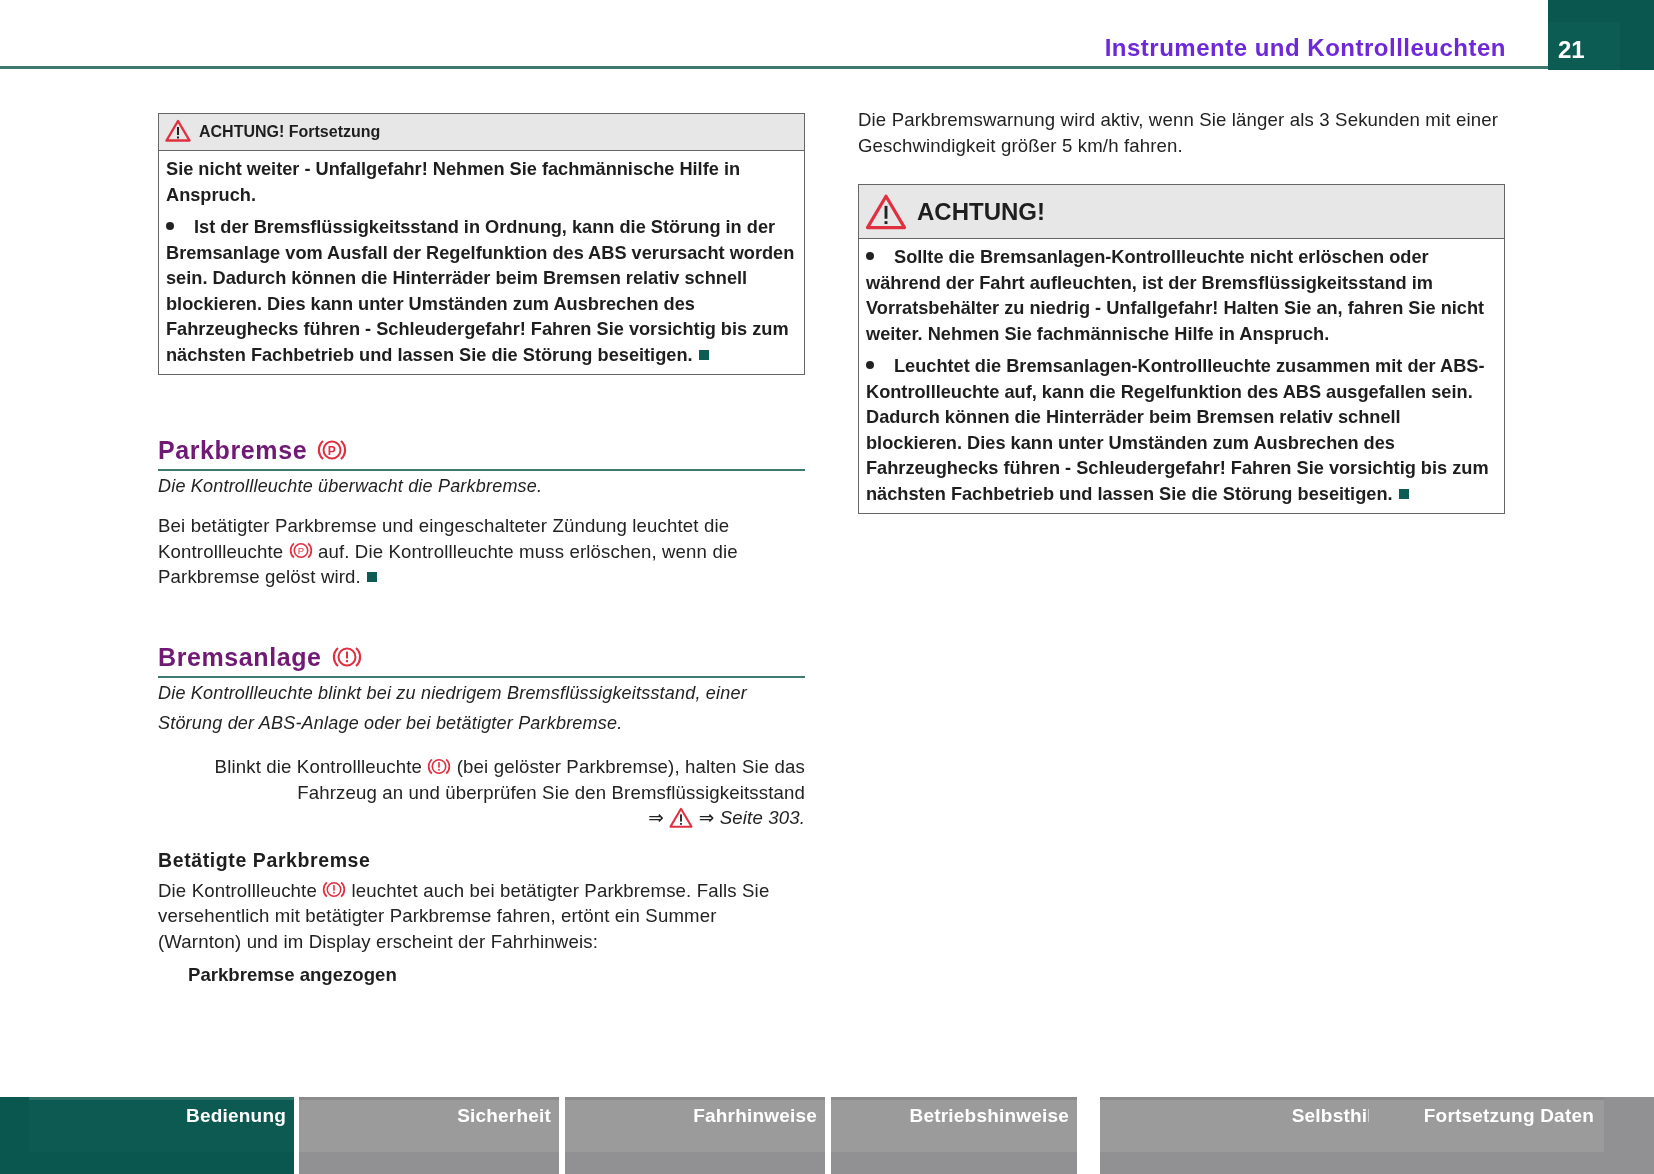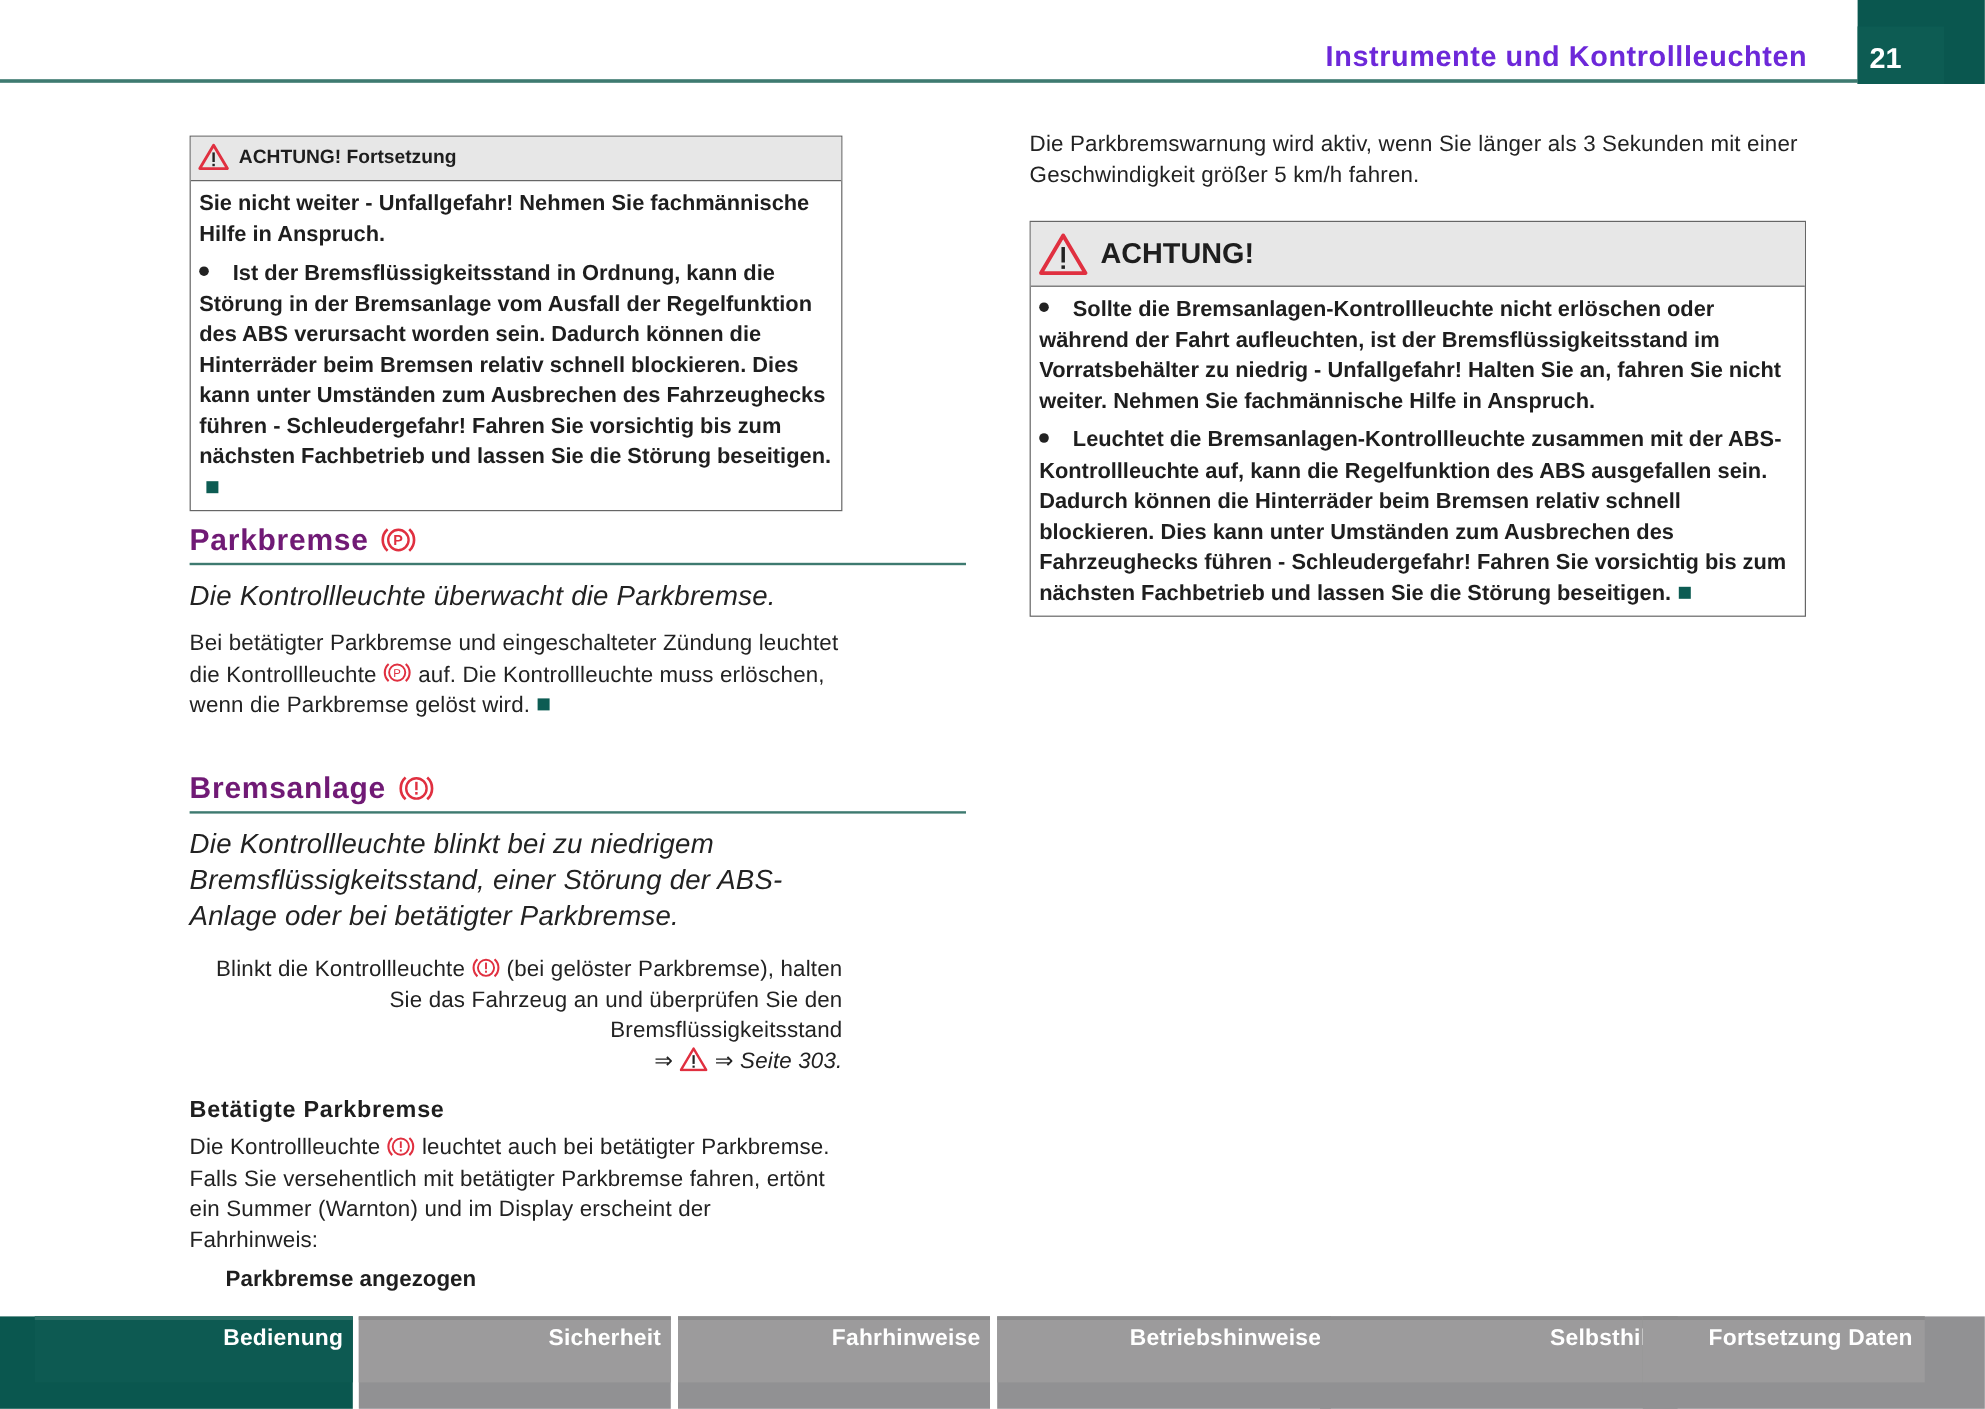--- a/index.html
+++ b/index.html
@@ -6,41 +6,41 @@
   body{width:1654px;height:1174px;position:relative;background:#fff;overflow:hidden;
        font-family:"Liberation Sans","DejaVu Sans",sans-serif;color:#222;}
   .hdr-title{position:absolute;left:1000px;top:34px;width:506px;text-align:right;
        font-size:24px;font-weight:bold;letter-spacing:0.5px;color:#6d28d9;}
   .hdr-rule{position:absolute;left:0;top:66px;width:1548px;height:3px;background:#3e7a70;}
   .pg-block{position:absolute;left:1548px;top:0;width:106px;height:70px;background:#0a574f;}
   .pg-inner{position:absolute;left:1548px;top:22px;width:72px;height:48px;background:#0d5c53;}
   .pg-num{position:absolute;left:1558px;top:36px;font-size:24px;font-weight:bold;color:#fff;}
 
   .col{position:absolute;}
-  .left{left:158px;width:544px;}
+  .left{left:158px;width:647px;}
   .right{left:858px;width:647px;}
 
   .warn-box{border:1.5px solid #666;background:#fff;}
   .warn-head{background:#e7e7e7;border-bottom:1.5px solid #666;display:flex;align-items:center;}
   .warn-head.small{height:36px;padding-left:6px;}
   .warn-head.big{height:53px;padding-left:6px;}
   .warn-head .wh-label{font-weight:bold;color:#1e1e1e;}
   .warn-head.small .wh-label{font-size:16px;margin-left:8px;}
   .warn-head.big .wh-label{font-size:24px;margin-left:10px;}
   .warn-body{padding:6px 8px 6px 7px;font-weight:bold;font-size:18.2px;line-height:25.5px;color:#1e1e1e;}
   .warn-body p{margin:0 0 7px 0;}
   .warn-body p:last-child{margin-bottom:0;}
   .bullet{display:inline-block;width:28px;}
   .bullet::before{content:"";display:inline-block;width:8px;height:8px;border-radius:50%;background:#222;vertical-align:middle;position:relative;top:-2px;}
   .endsq{display:inline-block;width:10px;height:10px;background:#0d5c53;margin-left:6px;vertical-align:middle;position:relative;top:-1px;}
   .ital{font-style:italic;}
 
   .sec-head{font-size:25px;font-weight:bold;color:#701a75;letter-spacing:0.6px;display:flex;align-items:center;height:34px;}
   .sec-rule{height:2px;background:#3e7a70;width:647px;margin-top:2px;}
-  .sec-sub{font-style:italic;font-size:23px;line-height:30px;color:#222;margin-top:10px;letter-spacing:0.2px;}
+  .sec-sub{font-style:italic;font-size:18px;line-height:30px;color:#222;letter-spacing:0.2px;}
   .body-txt{font-size:18.6px;line-height:25.5px;color:#222;letter-spacing:0.15px;}
   .sub-head{font-size:19.5px;font-weight:bold;letter-spacing:0.6px;color:#1e1e1e;}
   .display-msg{font-size:18.6px;font-weight:bold;color:#1e1e1e;padding-left:30px;}
 
   .sym{display:inline-flex;align-items:center;justify-content:center;vertical-align:middle;position:relative;top:-2px;}
 
   .footer{position:absolute;left:0;top:1097px;width:1654px;height:77px;}
   .tab{position:absolute;top:0;height:77px;background:#919193;}
   .tab .tab-top{position:absolute;left:0;top:0;right:0;height:55px;background:#9c9b9c;border-top:3px solid #8b8b8c;box-sizing:border-box;}
   .tab .tab-label{position:absolute;right:8px;top:8px;font-weight:bold;font-size:19px;color:#fff;letter-spacing:0.2px;margin-left:13px;}
@@ -184,21 +184,21 @@
     <span class="tab-label">Bedienung</span>
   </div>
   <div class="tab" style="left:299px;width:260px;">
     <div class="tab-top"></div>
     <span class="tab-label">Sicherheit</span>
   </div>
   <div class="tab" style="left:565px;width:260px;">
     <div class="tab-top"></div>
     <span class="tab-label">Fahrhinweise</span>
   </div>
-  <div class="tab" style="left:831px;width:246px;padding-left:32px;">
+  <div class="tab" style="left:831px;width:246px;">
     <div class="tab-top"></div>
     <span class="tab-label">Betriebshinweise</span>
   </div>
   <div class="tab" style="left:1100px;width:264px;padding-left:34px;">
     <div class="tab-top"></div>
     <span class="tab-label">Selbsthilfe</span>
   </div>
   <div class="tab" style="left:1369px;width:285px;">
     <div class="tab-top" style="right:50px;"></div>
     <span class="tab-label" style="right:60px;">Fortsetzung Daten</span>

